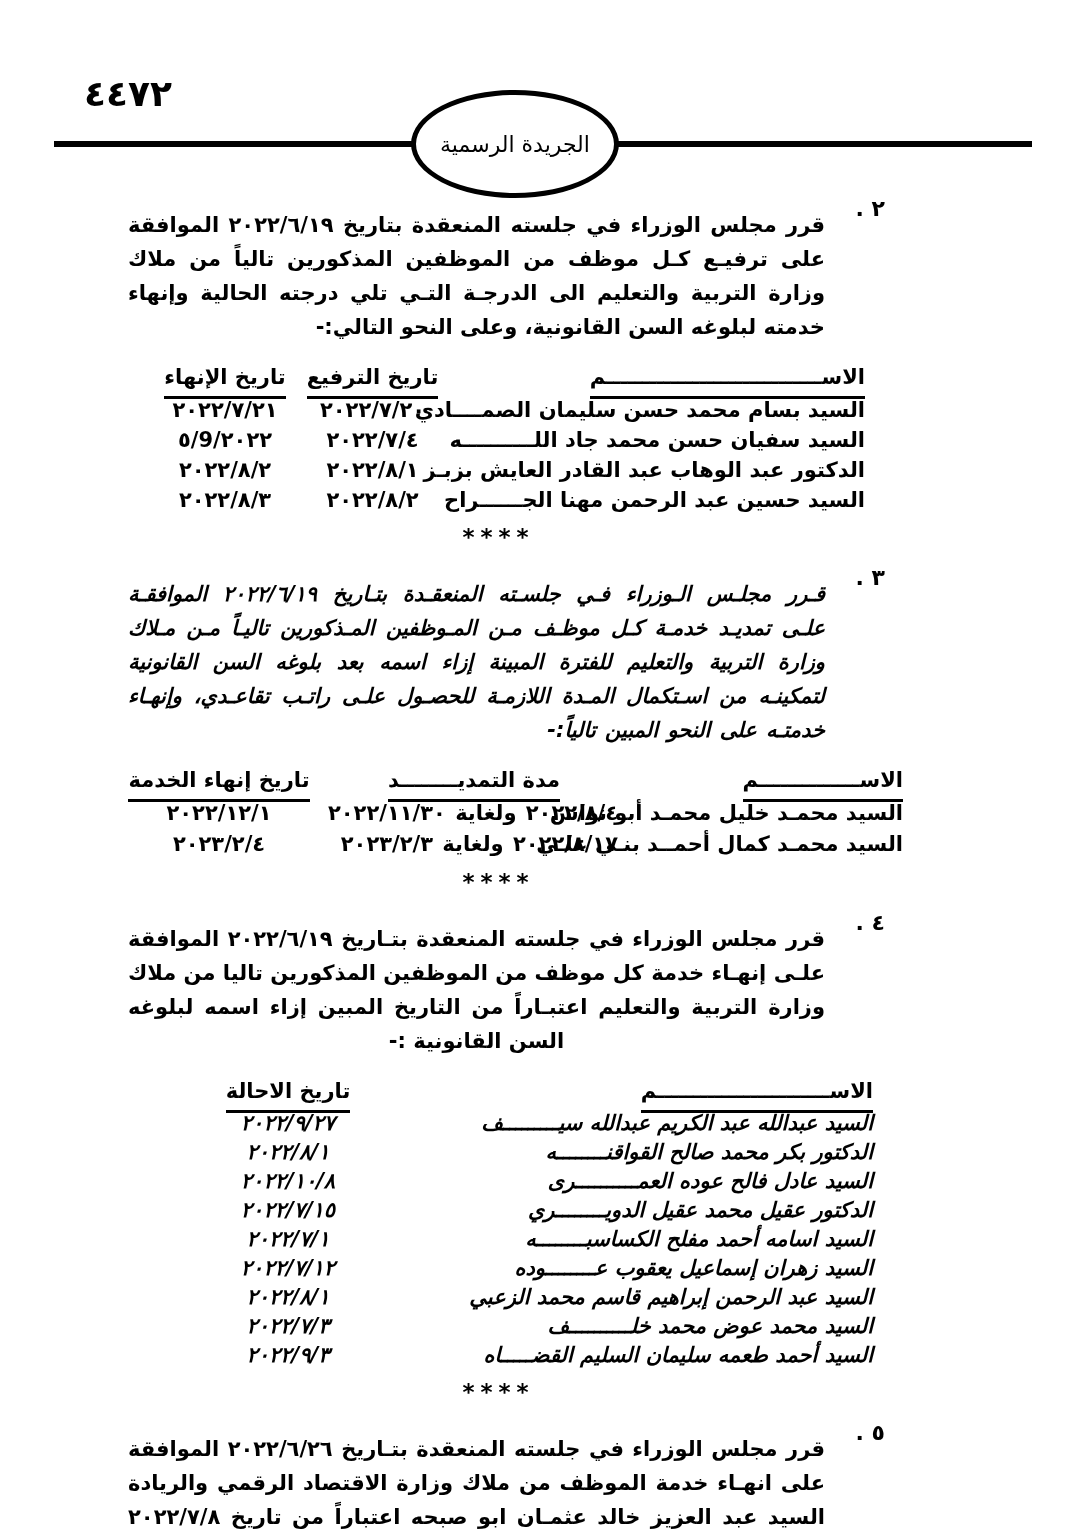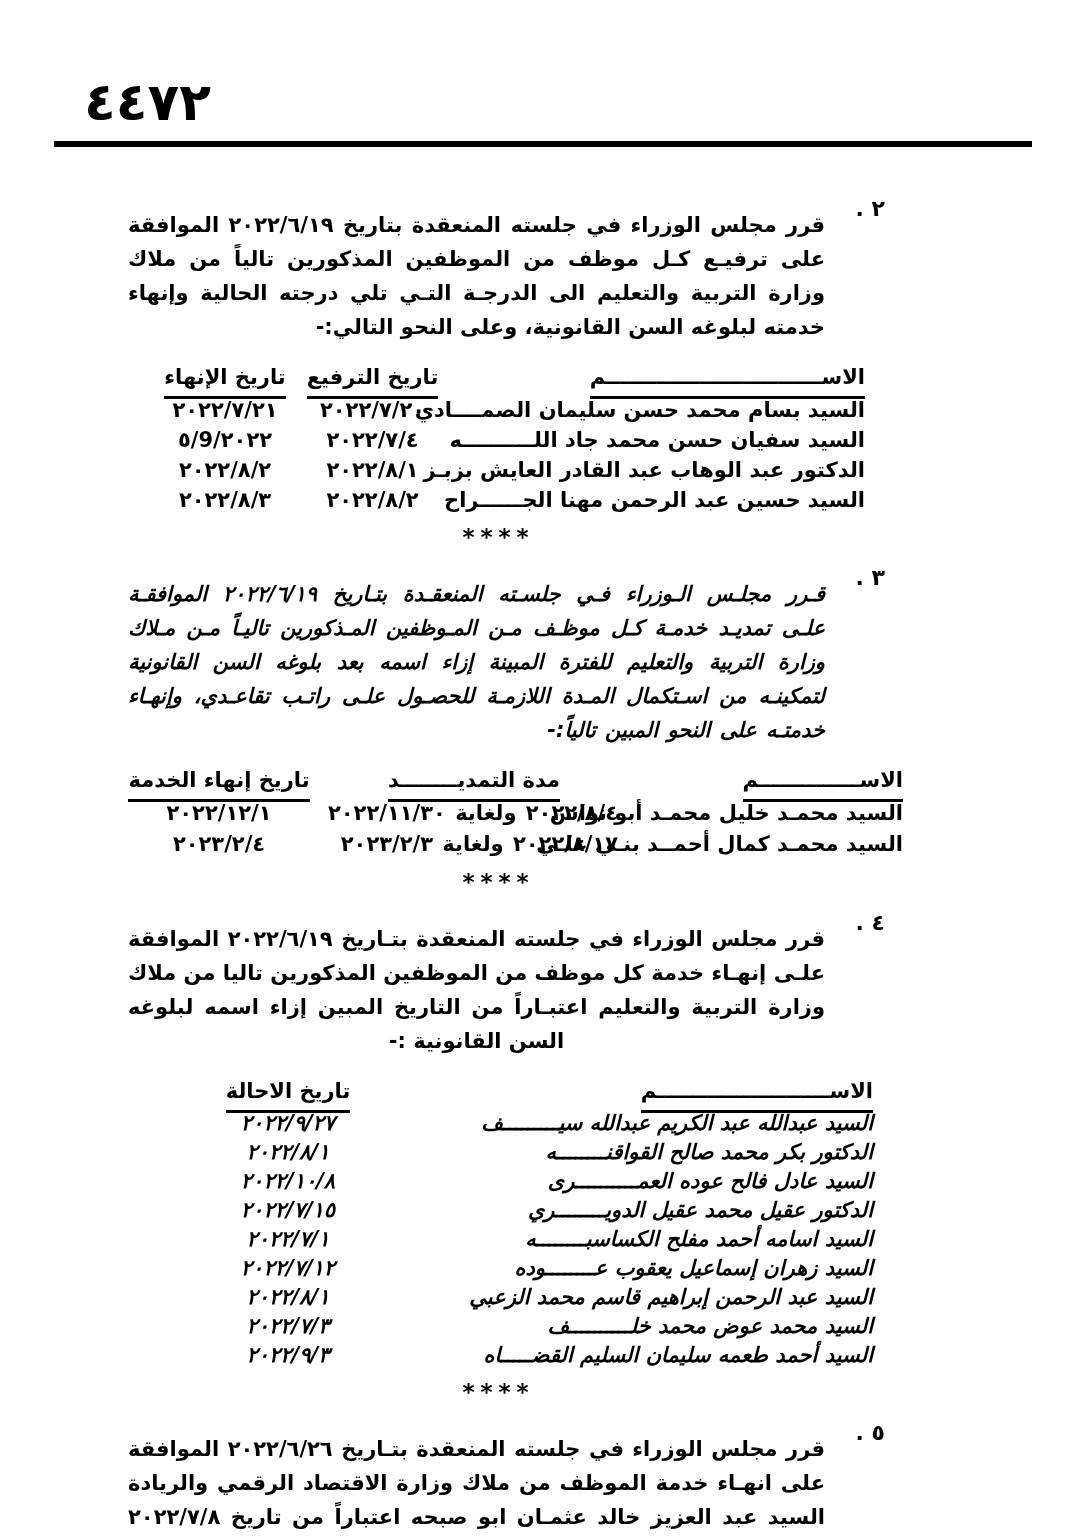--- a/index.html
+++ b/index.html
@@ -3,21 +3,21 @@
 <meta charset="utf-8">
 <style>
   html, body { margin:0; padding:0; background:#ffffff; }
   .page {
     position:relative; width:1086px; height:1536px; background:#fff;
     font-family:"DejaVu Sans", sans-serif; color:#000; overflow:hidden;
   }
   
   .page-number {
     position:absolute; top:76px; left:84px;
-    font-size:52px; font-weight:bold; letter-spacing:3px; line-height:1;
+    font-size:36px; font-weight:bold; letter-spacing:3px; line-height:1;
   }
   .rule {
     position:absolute; top:141px; left:54px; width:978px; height:6px;
     background:#000; z-index:1;
   }
   .seal {
     position:absolute; top:90px; left:411px; width:198px; height:98px;
     background:#fff; border:5px solid #000; border-radius:50%;
     display:flex; align-items:center; justify-content:center; z-index:2;
   }
@@ -53,20 +53,23 @@
   .tbl3 .td { line-height:29px;font-style:italic; }
   .dur { word-spacing:2px;padding-left:16px; }
 </style>
 </head>
 <body>
 
 <div class="page">
 
   <div class="page-number">٤٤٧٢</div>
   <div class="rule"></div>
+  <div class="seal">
+    <span class="seal-title">الجريدة الرسمية</span>
+  </div>
 
   <div class="content">
 
     <div class="item">
       <span class="marker">٢ .</span>
       <p class="para">قرر مجلس الوزراء في جلسته المنعقدة بتاريخ ٢٠٢٢/٦/١٩ الموافقة على ترفيـع كـل موظف من الموظفين المذكورين تالياً من ملاك وزارة التربية والتعليم الى الدرجـة التـي تلي درجته الحالية وإنهاء خدمته لبلوغه السن القانونية، وعلى النحو التالي:-</p>
     </div>
 
     <div class="tbl tbl1">
       <div class="trow">

